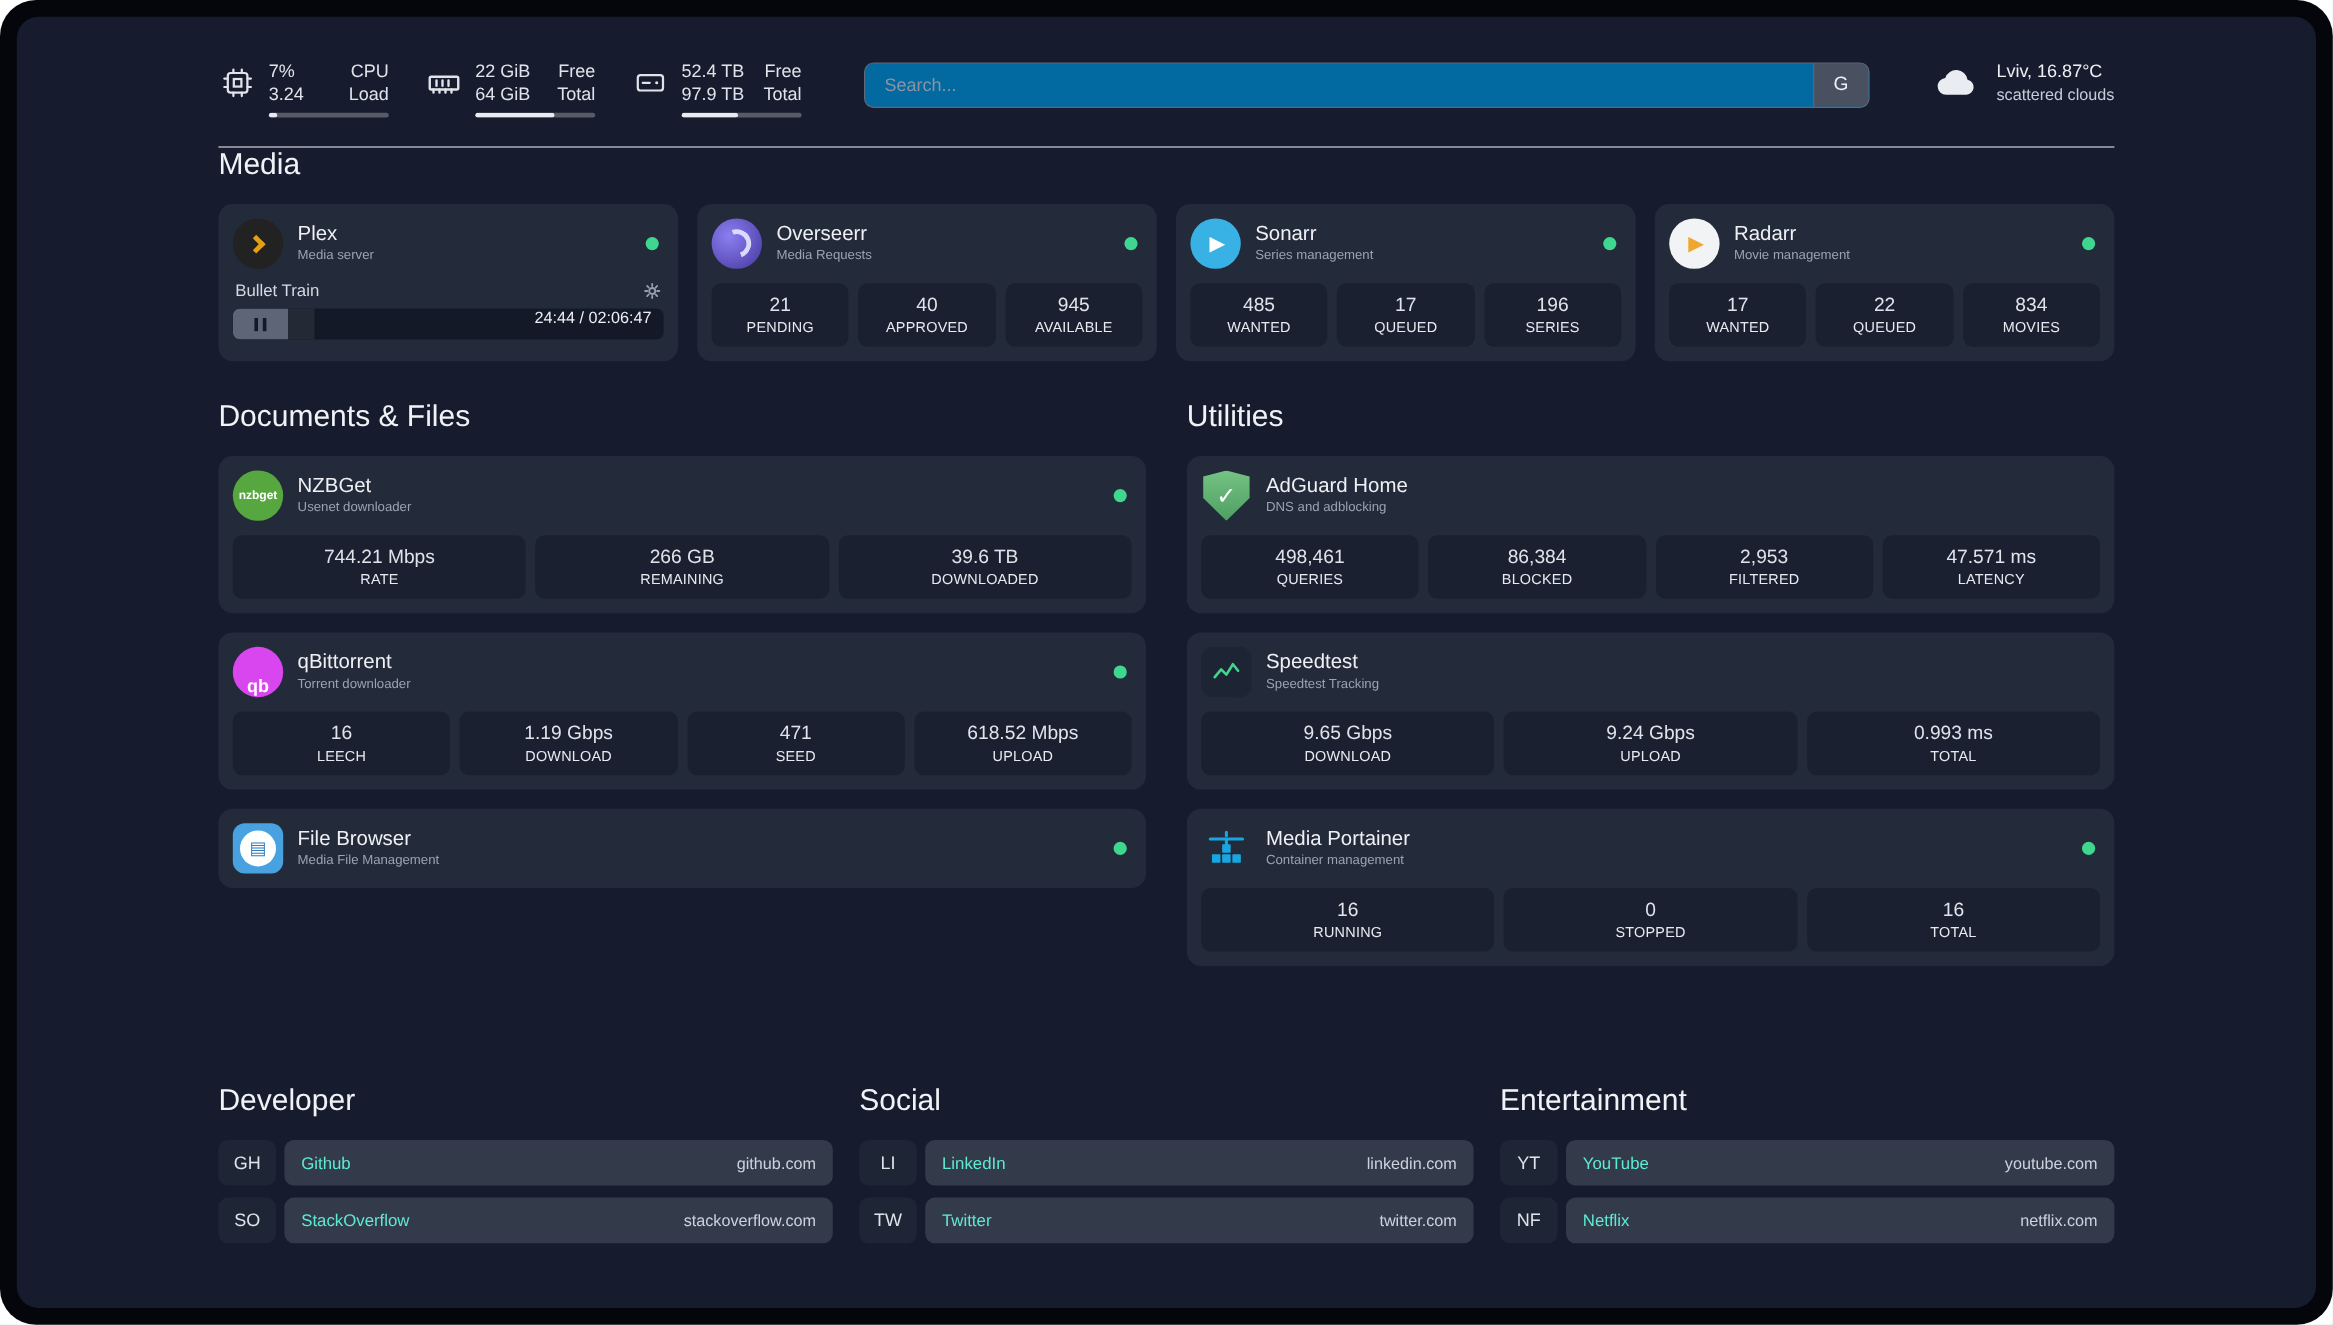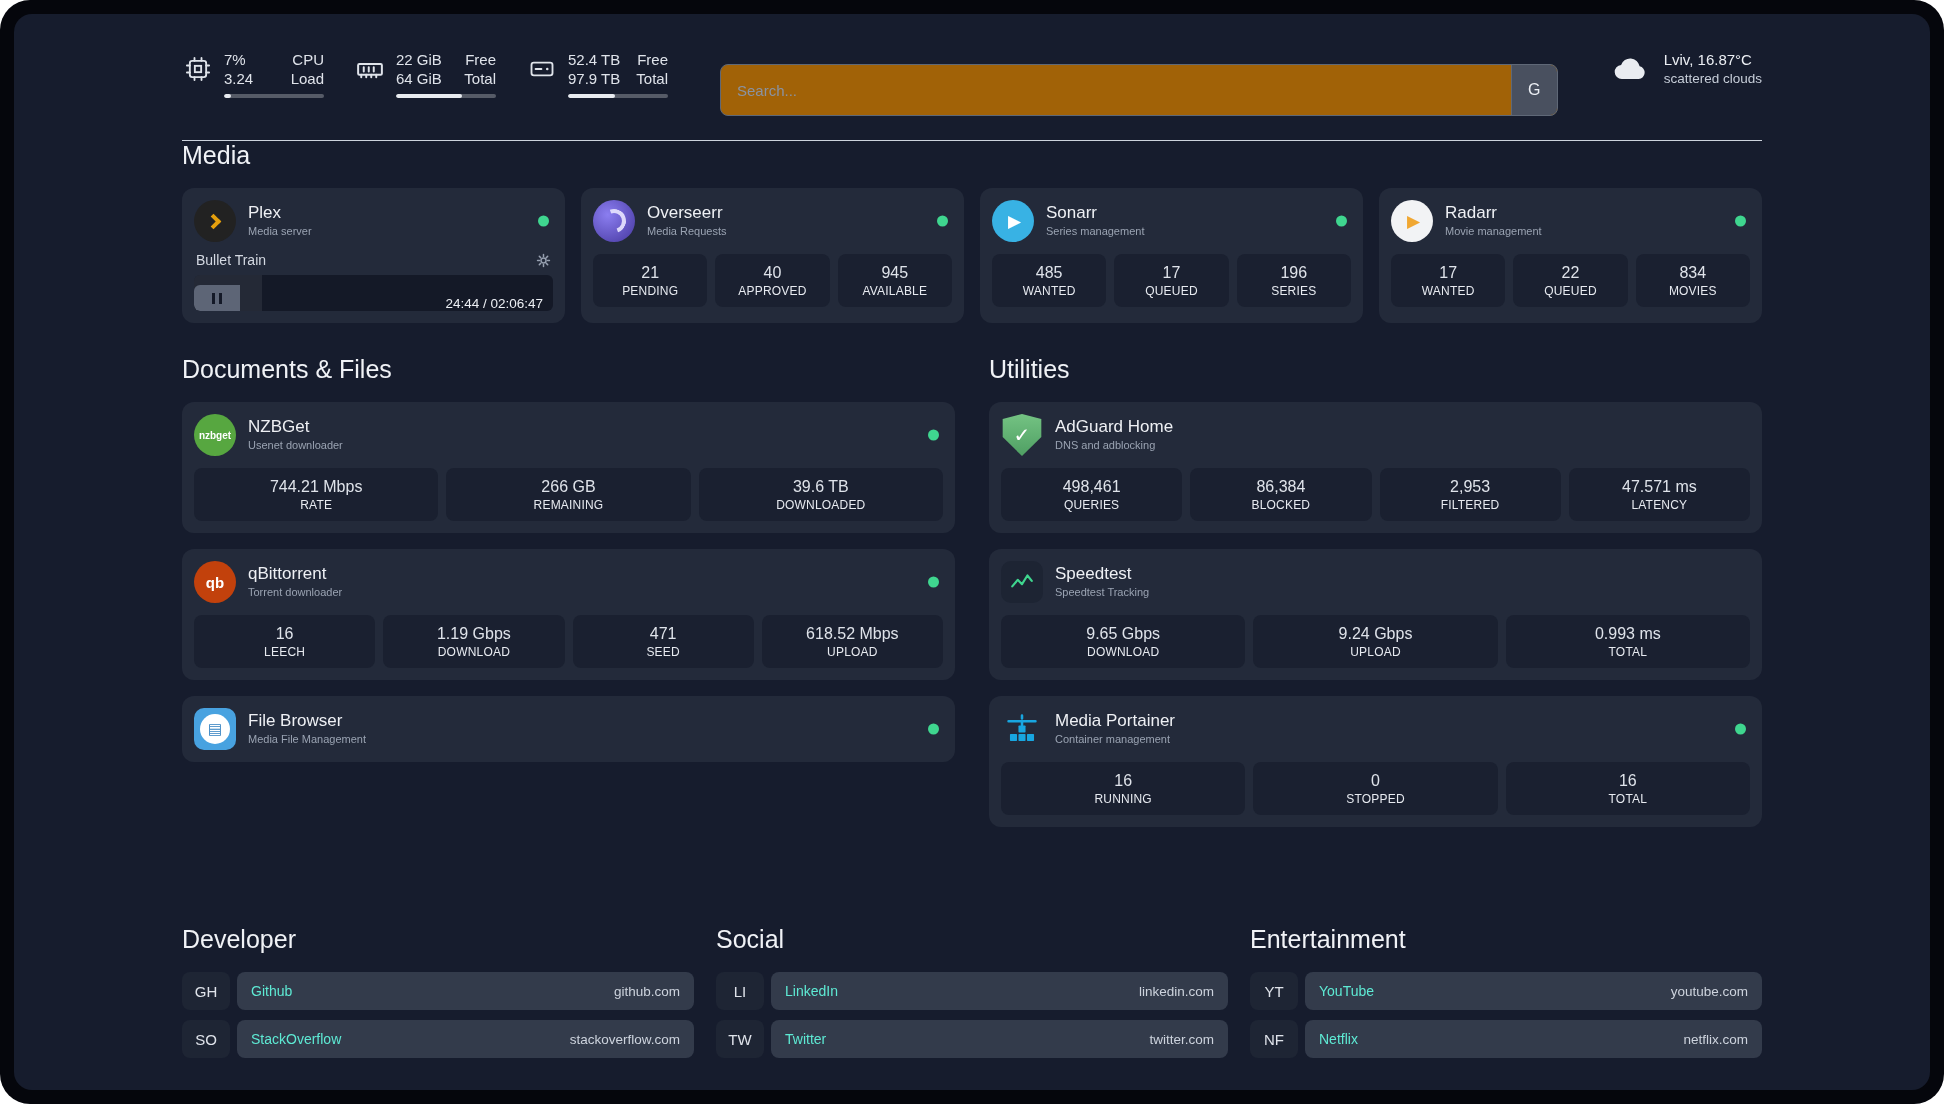--- a/index.html
+++ b/index.html
@@ -10,21 +10,21 @@
   
   .topbar { display: flex; align-items: flex-start; padding: 36px 168px 0 168px; gap: 30px; }
   .metrics { display: flex; gap: 30px; }
   .metric { display: flex; gap: 10px; align-items: flex-start; }
   .micon { width: 32px; height: 32px; margin-top: 3px; flex: none; display: flex; align-items: center; justify-content: center; }
   .mbody { width: 100px; }
   .mrow { display: flex; justify-content: space-between; font-size: 15px; color: #dfe3ea; line-height: 19px; }
   .mbar { height: 4px; background: rgba(255,255,255,0.28); border-radius: 2px; margin-top: 6px; overflow: hidden; }
   .mfill { height: 100%; background: #e8ebf0; border-radius: 2px; }
 
-  .searchwrap { flex: 1; display: flex; height: 52px; margin: 14px 22px 0 22px; border: 1px solid #5f6877; border-radius: 8px; background: #a16207; overflow: hidden; }
+  .searchwrap { flex: 1; display: flex; height: 38px; margin: 2px 22px 0 22px; border: 1px solid #5f6877; border-radius: 8px; background: #0369a1; overflow: hidden; }
   .search { flex: 1; background: transparent; border: none; outline: none; color: #e7e9ee; font-size: 15px; padding: 0 16px; font-family: inherit; }
   .search::placeholder { color: #8a93a3; }
   .gbtn { width: 46px; background: #49505f; border: none; border-left: 1px solid #5f6877; color: #eceff4; font-size: 16px; cursor: pointer; font-family: inherit; }
 
   .weather { display: flex; align-items: center; gap: 12px; margin-top: 0px; cursor: pointer; }
   .wloc { font-size: 15px; color: #eceff4; line-height: 20px; }
   .wcond { font-size: 13.5px; color: #c6cdd8; line-height: 18px; }
 
   .divider { height: 1px; background: #cdd3dd; margin: 24px 168px 0 168px; }
 
@@ -54,34 +54,34 @@
   .sicon.plex { background: #222222; }
   .chev { width: 11px; height: 11px; border-top: 4px solid #e5a00d; border-right: 4px solid #e5a00d; transform: rotate(45deg); margin-left: -4px; }
   .sicon.overseerr { background: radial-gradient(circle at 35% 35%, #8b7ef0, #45379f); }
   .sicon.overseerr::after { content: ""; position: absolute; inset: 9px; border: 4px solid rgba(233,230,255,0.9); border-bottom-color: transparent; border-left-color: transparent; border-radius: 50%; transform: rotate(25deg); }
   .sicon.sonarr { background: #38b2e4; }
   .sicon.sonarr .tri { color: #ffffff; font-size: 17px; margin-left: 3px; }
   .sicon.radarr { background: #f2f3f5; }
   .sicon.radarr .tri { color: #f0a732; font-size: 17px; margin-left: 3px; }
   .sicon.nzbget { background: #57a740; }
   .sicon.nzbget .mini { color: #ffffff; font-size: 10px; font-weight: 700; }
-  .sicon.qbittorrent { background: #c2410c; }
+  .sicon.qbittorrent { background: #d946ef; align-items: flex-end; }
   .sicon.qbittorrent .mini { color: #ffffff; font-size: 15px; font-weight: 700; }
   .sicon.filebrowser { border-radius: 10px; background: #48a2e0; }
   .fbcircle { width: 30px; height: 30px; border-radius: 50%; background: #ffffff; display: flex; align-items: center; justify-content: center; color: #2f7fc0; font-size: 15px; }
   .sicon.adguard { border-radius: 0; background: linear-gradient(180deg, #74c383, #4f9f63); clip-path: polygon(50% 0%, 96% 12%, 96% 55%, 50% 100%, 4% 55%, 4% 12%); color: #ffffff; font-size: 20px; font-weight: 700; }
   .sicon.speedtest { border-radius: 10px; background: #1d2433; }
   .sicon.portainer { border-radius: 8px; background: transparent; }
 
   
   .player { margin-top: 10px; }
   .trackrow { display: flex; justify-content: space-between; align-items: center; padding: 0 2px; }
   .trackname { font-size: 14px; color: #d4d9e2; }
   .gear { display: flex; cursor: pointer; }
-  .progrow { margin-top: 7px; position: relative; height: 36px; background: #141927; border-radius: 6px; display: flex; align-items: flex-end; overflow: hidden; }
+  .progrow { margin-top: 7px; position: relative; height: 26px; background: #141927; border-radius: 6px; display: flex; align-items: flex-start; overflow: hidden; }
   .pfill { position: absolute; left: 0; top: 0; bottom: 0; background: rgba(255,255,255,0.07); }
   .pausebtn { position: relative; width: 46px; height: 26px; background: #5d6576; border-radius: 6px 0 0 6px; display: flex; align-items: center; justify-content: center; gap: 4px; cursor: pointer; flex: none; }
   .pausebtn i { display: block; width: 3px; height: 11px; background: #141927; }
   .ptime { position: absolute; right: 10px; font-size: 13.5px; color: #eceff4; }
 
   
   .bookmarks { display: grid; grid-template-columns: 1fr 1fr 1fr; gap: 22px; margin-top: 82px; align-items: start; }
   .bgroup .section-title { margin-bottom: 18px; }
   .brow { display: flex; align-items: stretch; gap: 7px; height: 38px; margin-bottom: 10px; cursor: pointer; }
   .babbr { width: 48px; flex: none; display: flex; align-items: center; justify-content: center; background: #1e2534; border-radius: 8px; font-size: 15px; color: #dfe3ea; }

